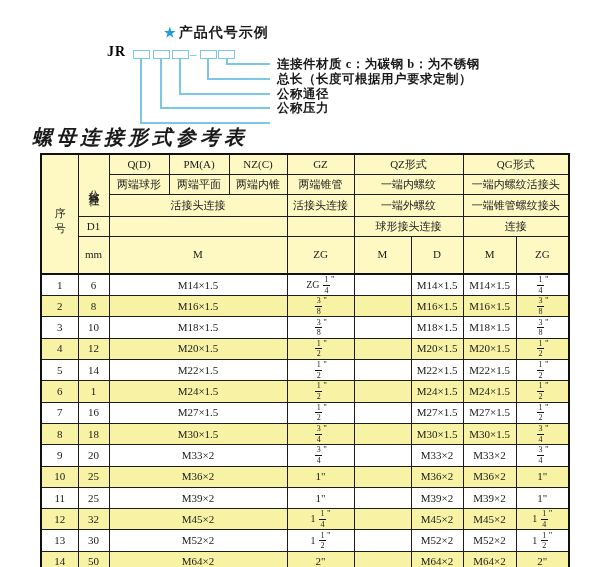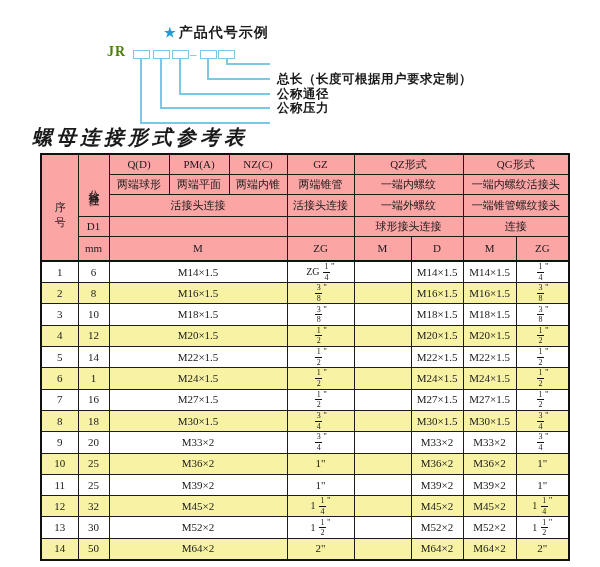--- a/index.html
+++ b/index.html
@@ -5,21 +5,21 @@
   html,body{margin:0;padding:0;}
   body{
     width:600px;height:567px;position:relative;background:#ffffff;
     font-family:"Liberation Serif","DejaVu Serif",serif;color:#1a1a1a;
     overflow:hidden;
   }
   
   .diagram{position:absolute;left:0;top:0;width:600px;height:130px;}
   .diagram-title{position:absolute;left:119px;top:24px;font-size:14px;font-weight:600;letter-spacing:1px;margin-left:45px;}
   .star{color:#1f9cd7;margin-right:2px;font-size:13px;}
-  .jr{position:absolute;left:107px;top:44px;font-size:14px;font-weight:700;color:#4d7c0f;letter-spacing:1px;}
+  .jr{position:absolute;left:107px;top:44px;font-size:14px;font-weight:700;color:#000000;letter-spacing:1px;}
   .cbox{position:absolute;top:50px;width:15px;height:7px;border:1.5px solid #7cc7e5;background:#fff;}
   .cbox.b1{left:133px;} .cbox.b2{left:153px;} .cbox.b3{left:172px;}
   .cbox.b4{left:200px;} .cbox.b5{left:218px;}
   .csep{position:absolute;left:190px;top:46px;color:#7cc7e5;font-size:13px;font-weight:700;}
   .ln{position:absolute;background:#7cc7e5;}
   .v{width:1.5px;} .h{height:1.5px;}
   .dlabel{position:absolute;left:277px;font-size:12.5px;font-weight:600;white-space:nowrap;letter-spacing:0.5px;}
   
   .table-title{
     position:absolute;left:32px;top:124px;font-size:20px;font-weight:700;
@@ -29,24 +29,24 @@
   table{
     position:absolute;left:40px;top:153px;width:528px;
     border-collapse:collapse;table-layout:fixed;
     font-size:11px;line-height:1;
   }
   th,td{
     border:1px solid #1c1c1c;text-align:center;vertical-align:middle;
     padding:0;font-weight:normal;overflow:hidden;
   }
   table{border:2px solid #111;}
-  thead th{background:#fca5a5;}
+  thead th{background:#fef9c3;}
   thead tr{height:20px;}
   thead tr.r3{height:22px;}
-  thead tr.r5{height:25px;border-bottom:2px solid #111;}
+  thead tr.r5{height:38px;border-bottom:2px solid #111;}
   tbody tr{height:21.3px;background:#ffffff;}
   tbody tr:nth-child(even){background:#f8f3a4;}
   .vert{
     writing-mode:vertical-rl;text-orientation:upright;
     letter-spacing:2px;padding:2px 0;
   }
   .vert.serial{letter-spacing:16px;}
   .frac{display:inline-flex;flex-direction:column;font-size:8px;line-height:1.2;vertical-align:middle;text-align:center;margin:0 1px;}
   .frac .n{border-bottom:1px solid #111;padding:0 1.5px;}
   .frac .d{padding:0 1.5px;}
@@ -71,20 +71,21 @@
   <div class="ln h" style="left:226px;top:63px;width:44px;"></div>
   <div class="ln v" style="left:207px;top:58px;height:20px;"></div>
   <div class="ln h" style="left:207px;top:78px;width:63px;"></div>
   <div class="ln v" style="left:179px;top:58px;height:35px;"></div>
   <div class="ln h" style="left:179px;top:93px;width:91px;"></div>
   <div class="ln v" style="left:160px;top:58px;height:49px;"></div>
   <div class="ln h" style="left:160px;top:107px;width:110px;"></div>
   <div class="ln v" style="left:140px;top:58px;height:64px;"></div>
   <div class="ln h" style="left:140px;top:122px;width:130px;"></div>
 
+  <div class="dlabel" style="top:56px;">连接件材质  c：为碳钢  b：为不锈钢</div>
   <div class="dlabel" style="top:71px;">总长（长度可根据用户要求定制）</div>
   <div class="dlabel" style="top:86px;">公称通径</div>
   <div class="dlabel" style="top:100px;">公称压力</div>
 </div>
 
 <div class="table-title">螺母连接形式参考表</div>
 
 <table>
   <colgroup>
     <col style="width:37px">

